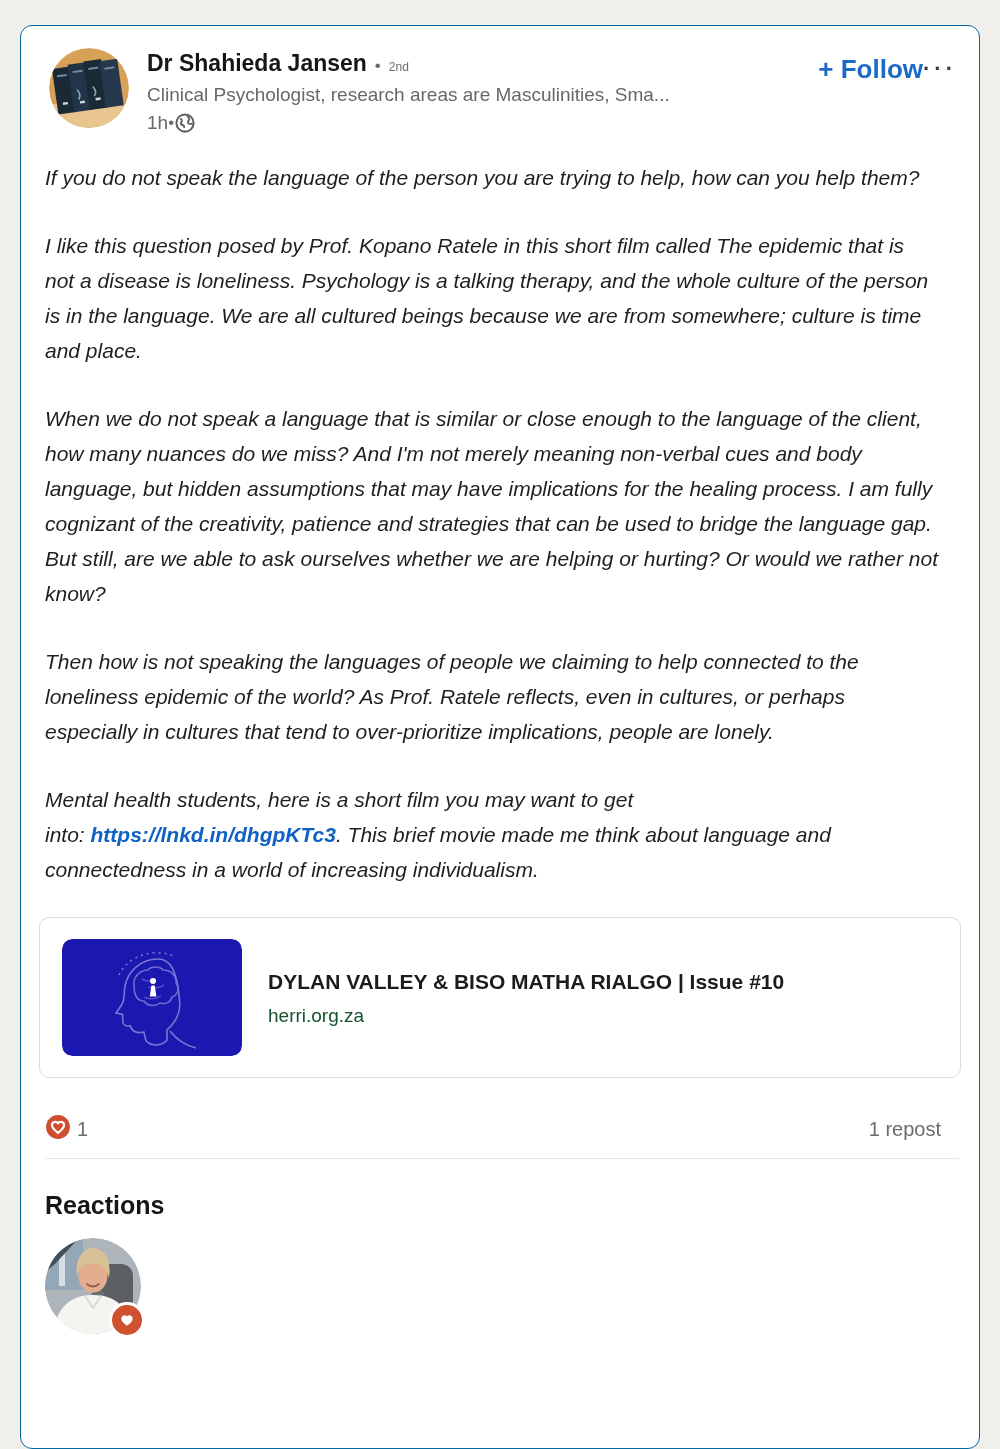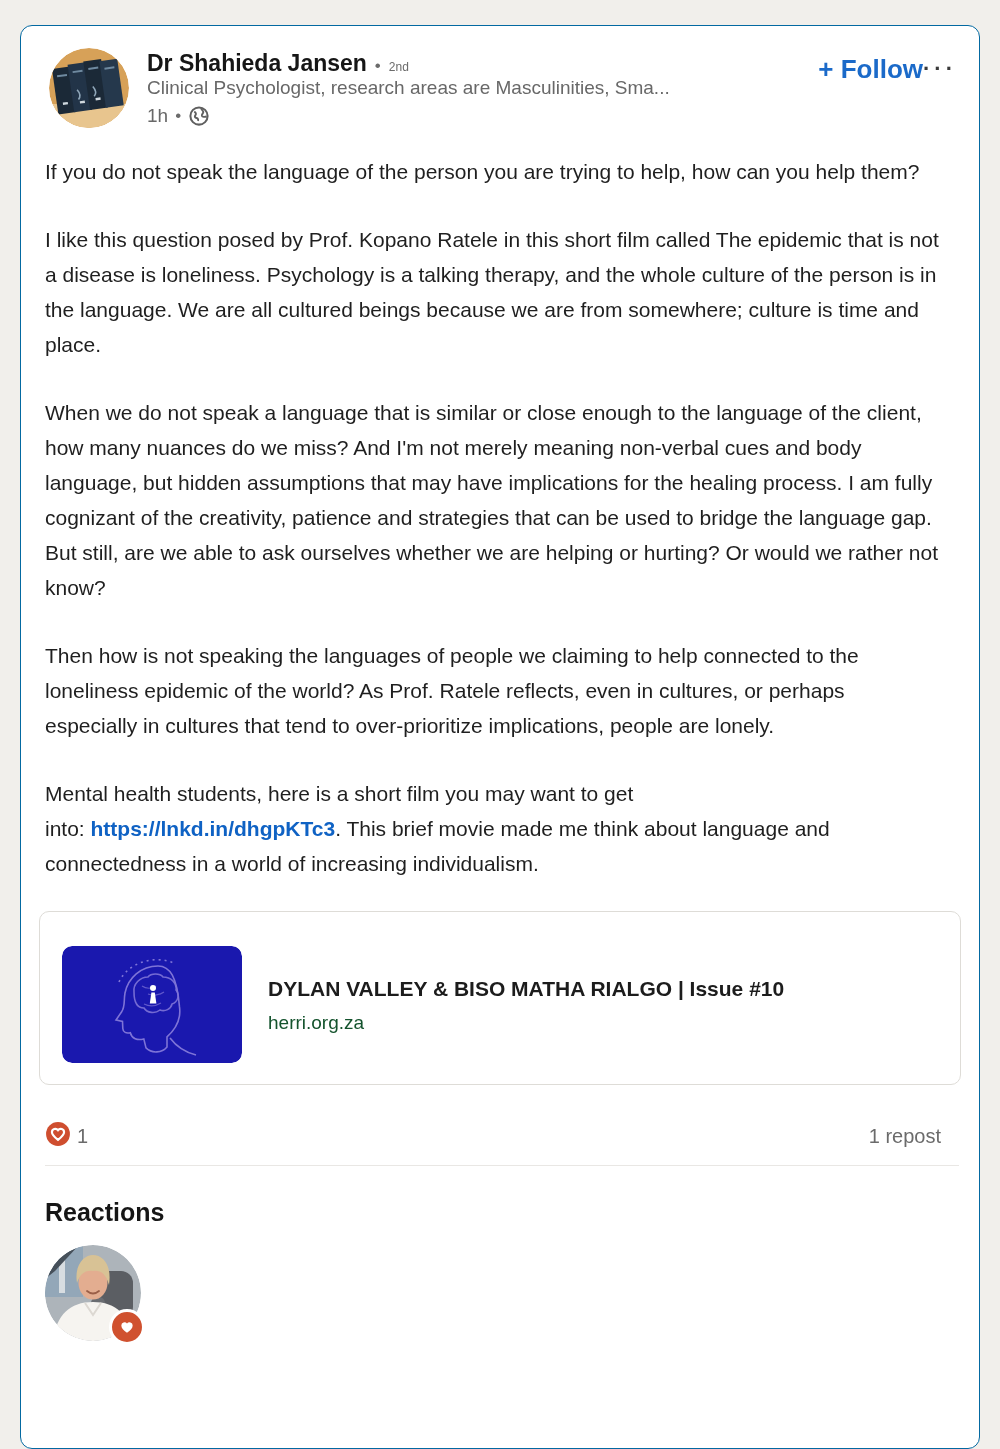--- a/index.html
+++ b/index.html
@@ -20,50 +20,50 @@
   }
   
   .header { display:flex; align-items:flex-start; padding:0 22px 0 28px; }
   .avatar-wrap { width:80px; height:80px; border-radius:50%; overflow:hidden; flex:0 0 80px; cursor:pointer; }
   .header-text { margin-left:18px; flex:1 1 auto; min-width:0; }
   .name-row { display:flex; align-items:baseline; gap:8px; margin-top:2px; }
   .author-name { font-size:23px; font-weight:700; color:#161616; cursor:pointer; }
   .dot-sep { color:#6b6b6b; font-size:17px; }
   .degree { color:#6b6b6b; font-size:12px; }
   .headline {
-    margin-top:0; font-size:19px; color:#686868;
+    margin-top:7px; font-size:19px; color:#686868;
     white-space:nowrap; overflow:hidden; max-width:600px;
   }
-  .time-row { margin-top:6px; display:flex; align-items:center; gap:7px; font-size:19px; color:#686868; }
+  .time-row { margin-top:6px; display:flex; align-items:center; font-size:19px; color:#686868; }
   .time-row svg { display:block; }
   .header-actions { display:flex; align-items:flex-start; padding-top:6px; }
   .follow-btn {
     background:none; border:none; cursor:pointer;
     color:#1b6ac9; font-weight:700; font-size:26px;
     font-family:inherit; display:flex; align-items:center; gap:6px;
   }
   .overflow-btn {
     background:none; border:none; cursor:pointer;
     font-size:22px; font-weight:700; color:#3a3a3a; letter-spacing:4px; padding-top:2px;
   }
   
   .post-body { margin-top:26px; padding:0 40px 0 24px; }
   .post-body p {
-    font-size:21px; line-height:35px; color:#1f1f1f; margin:0 0 33px 0;
+    font-size:21px; line-height:35px; color:#1f1f1f; margin:0 0 33px 0;font-style:italic;
   }
   .post-body p:last-child { margin-bottom:0; }
   .pre-wrap { white-space:pre-wrap; }
   .inline-link { color:#0f62c4; font-weight:700; text-decoration:none; cursor:pointer; }
   
   .link-card {
     margin:30px 18px 0 18px;
     border:1px solid #dedcd7;
     border-radius:10px;
     display:flex; align-items:center; gap:26px;
-    padding:34px 20px 21px 22px;
+    padding:21px 20px 21px 22px;
     cursor:pointer; text-decoration:none; color:inherit;
     background:#fff;
   }
   .thumb { width:180px; height:117px; border-radius:10px; overflow:hidden; flex:0 0 180px; }
   .link-meta { flex:1 1 auto; min-width:0; }
   .link-title { font-size:21px; font-weight:700; color:#1c1c1c; line-height:27px; }
   .link-domain { margin-top:10px; font-size:19px; color:#14532d; }
   
   .social-bar {
     margin-top:36px; padding:0 38px 0 24px;

